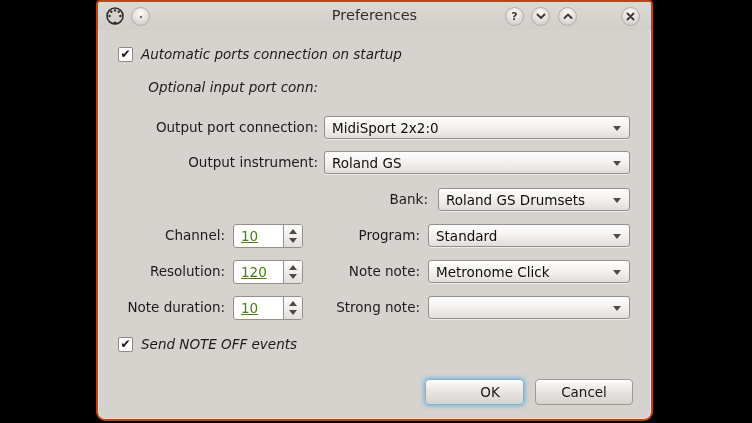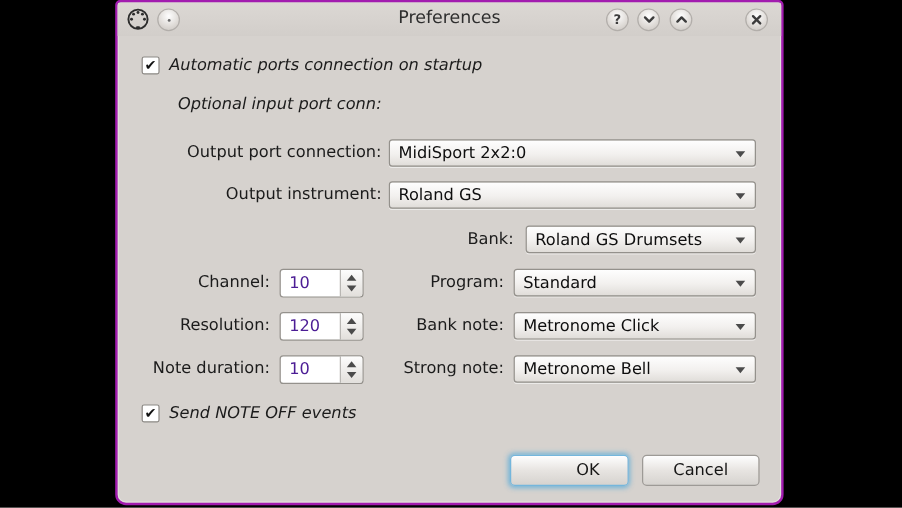--- a/index.html
+++ b/index.html
@@ -6,21 +6,21 @@
   body {
     width:752px; height:423px; background:#000;
     position:relative; overflow:hidden;
     font-family:"DejaVu Sans","Liberation Sans",sans-serif;
     -webkit-font-smoothing:antialiased;
   }
   .dialog {
     position:absolute; left:96px; top:0; width:557px; height:421px;
     box-sizing:border-box;
     background:#d6d2ce;
-    border:2px solid #a21caf;
+    border:2px solid #c2410c;
     border-top-width:2px;
     border-radius:4px 4px 9px 9px;
     box-shadow: inset 0 0 0 1px rgba(255,255,255,.35);
   }
   
   .titlebar {
     position:absolute; left:0; top:0; right:0; height:28px;
     background:linear-gradient(#dcd8d4,#d2ceca);
     border-radius:3px 3px 0 0;
   }
@@ -55,22 +55,22 @@
     position:absolute; right:8px; top:9px; width:0; height:0;
     border-left:4.5px solid transparent; border-right:4.5px solid transparent;
     border-top:5px solid #4b4b4b;
   }
   .spin {
     position:absolute; width:70px; height:24px; box-sizing:border-box;
     border:1px solid #94918c; border-radius:3px; background:#fff;
     display:flex;
   }
   .spin-field {
-    flex:1; font-size:13.5px; color:#4c1d95;
-    line-height:22px; padding-left:7px;
+    flex:1; font-size:13.5px; color:#4d7c0f;
+    line-height:22px; padding-left:7px;text-decoration:underline;
   }
   .spin-btns {
     width:18px; border-left:1px solid #94918c;
     background:linear-gradient(#fdfdfd,#e2dfdb);
     border-radius:0 2px 2px 0;
     display:flex; flex-direction:column; align-items:center; justify-content:center;
   }
   .tri-up { width:0; height:0; border-left:4px solid transparent; border-right:4px solid transparent; border-bottom:5px solid #4b4b4b; margin-bottom:2px; }
   .tri-dn { width:0; height:0; border-left:4px solid transparent; border-right:4px solid transparent; border-top:5px solid #4b4b4b; margin-top:2px; }
   .chk-row { position:absolute; left:20px; display:flex; align-items:center; }
@@ -177,37 +177,36 @@
   </div>
 
   <div class="lbl" style="left:0; width:127px; top:258px;">Resolution:</div>
   <div class="spin" style="left:135px; top:258px;">
     <div class="spin-field">120</div>
     <div class="spin-btns">
       <i class="tri-up"></i>
       <i class="tri-dn"></i>
     </div>
   </div>
-  <div class="lbl" style="left:0; width:322px; top:258px;">Bank note:</div>
+  <div class="lbl" style="left:0; width:322px; top:258px;">Note note:</div>
   <div class="cmb" style="left:330px; width:202px; top:258px;">
     <span>Metronome Click</span>
     <i class="cmb-arrow"></i>
   </div>
 
   <div class="lbl" style="left:0; width:127px; top:294px;">Note duration:</div>
   <div class="spin" style="left:135px; top:294px;">
     <div class="spin-field">10</div>
     <div class="spin-btns">
       <i class="tri-up"></i>
       <i class="tri-dn"></i>
     </div>
   </div>
   <div class="lbl" style="left:0; width:322px; top:294px;">Strong note:</div>
   <div class="cmb" style="left:330px; width:202px; top:294px;">
-    <span>Metronome Bell</span>
     <i class="cmb-arrow"></i>
   </div>
 
   <div class="chk-row" style="top:334px;">
     <div class="chk-box">
       <span>✔</span>
     </div>
     <span class="chk-lbl">Send NOTE OFF events</span>
   </div>
 

